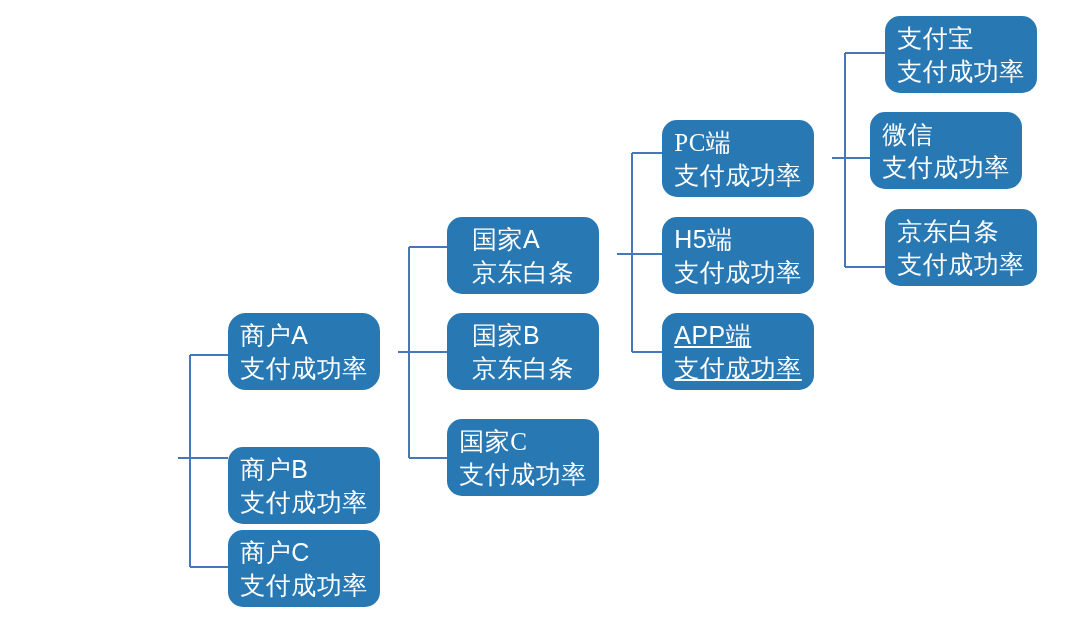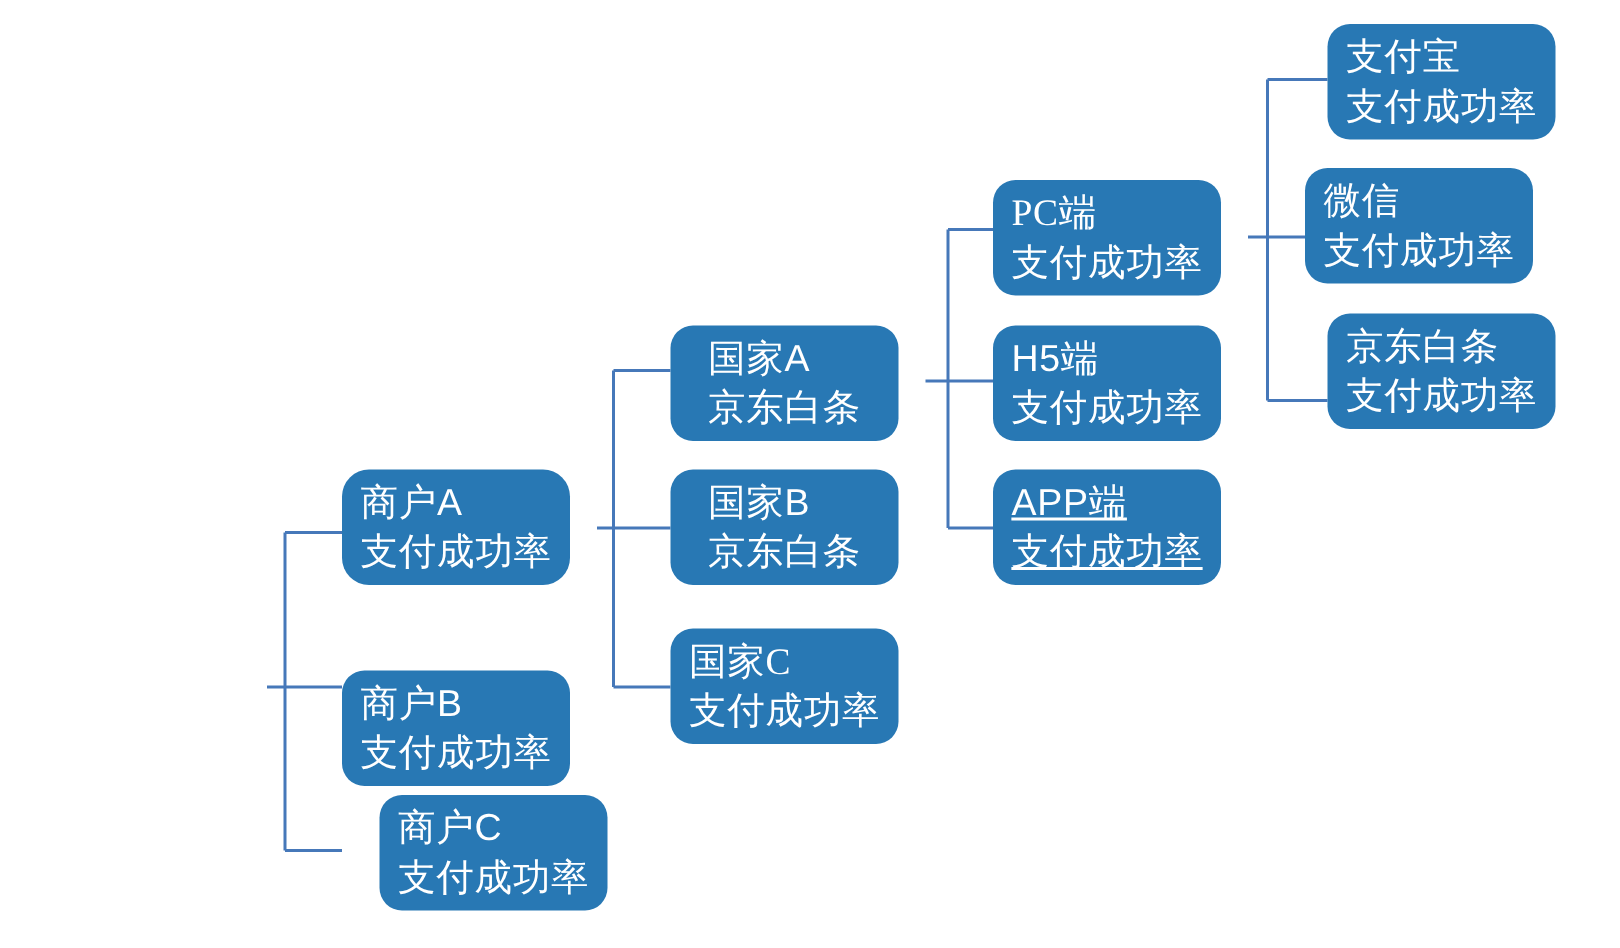--- a/index.html
+++ b/index.html
@@ -41,21 +41,21 @@
     text-align: left;
     font-size: 25px;
     line-height: 33px;
     white-space: pre-line;
     letter-spacing: 0.5px;
   }
   
   .pos-root      { left: 8px;   top: 419px; }
   .pos-merch-a   { left: 228px; top: 313px; border-radius: 18px; }
   .pos-merch-b   { left: 228px; top: 419px; margin-top: 28px; }
-  .pos-merch-c   { left: 228px; top: 530px; margin-left: 25px; }
+  .pos-merch-c   { left: 228px; top: 530px; }
   .pos-country-a { left: 447px; top: 217px; }
   .pos-country-b { left: 447px; top: 313px; }
   .pos-country-c { left: 447px; top: 419px; font-family: Liberation Serif, serif; }
   .pos-pc        { left: 662px; top: 120px; font-family: Liberation Serif, serif; }
   .pos-h5        { left: 662px; top: 217px; }
   .pos-app       { left: 662px; top: 313px; text-decoration: underline; }
   .pos-alipay    { left: 885px; top: 16px;  }
   .pos-wechat    { left: 870px; top: 112px; }
   .pos-jd        { left: 885px; top: 209px; }
 </style>

